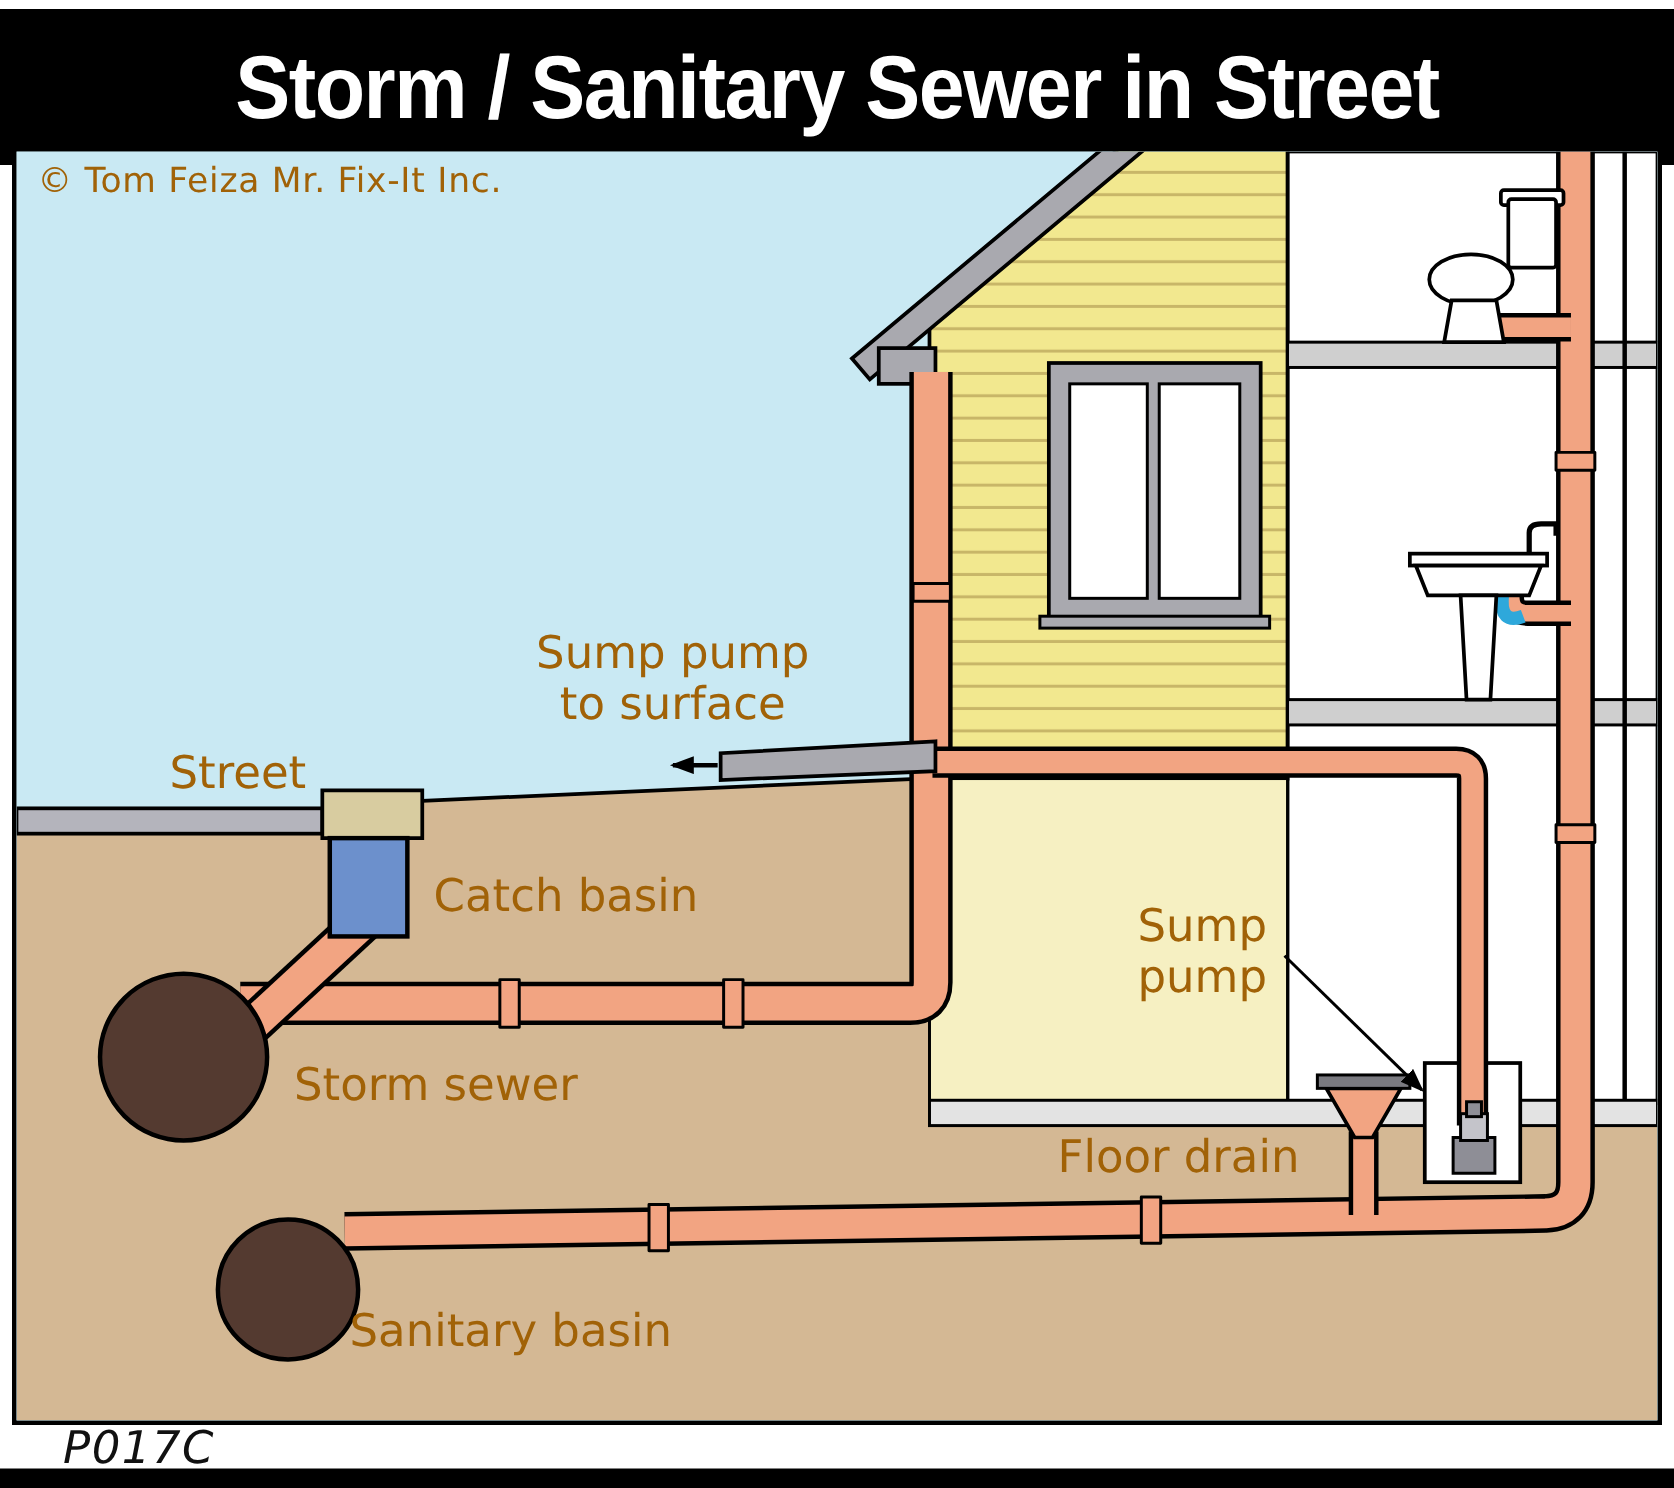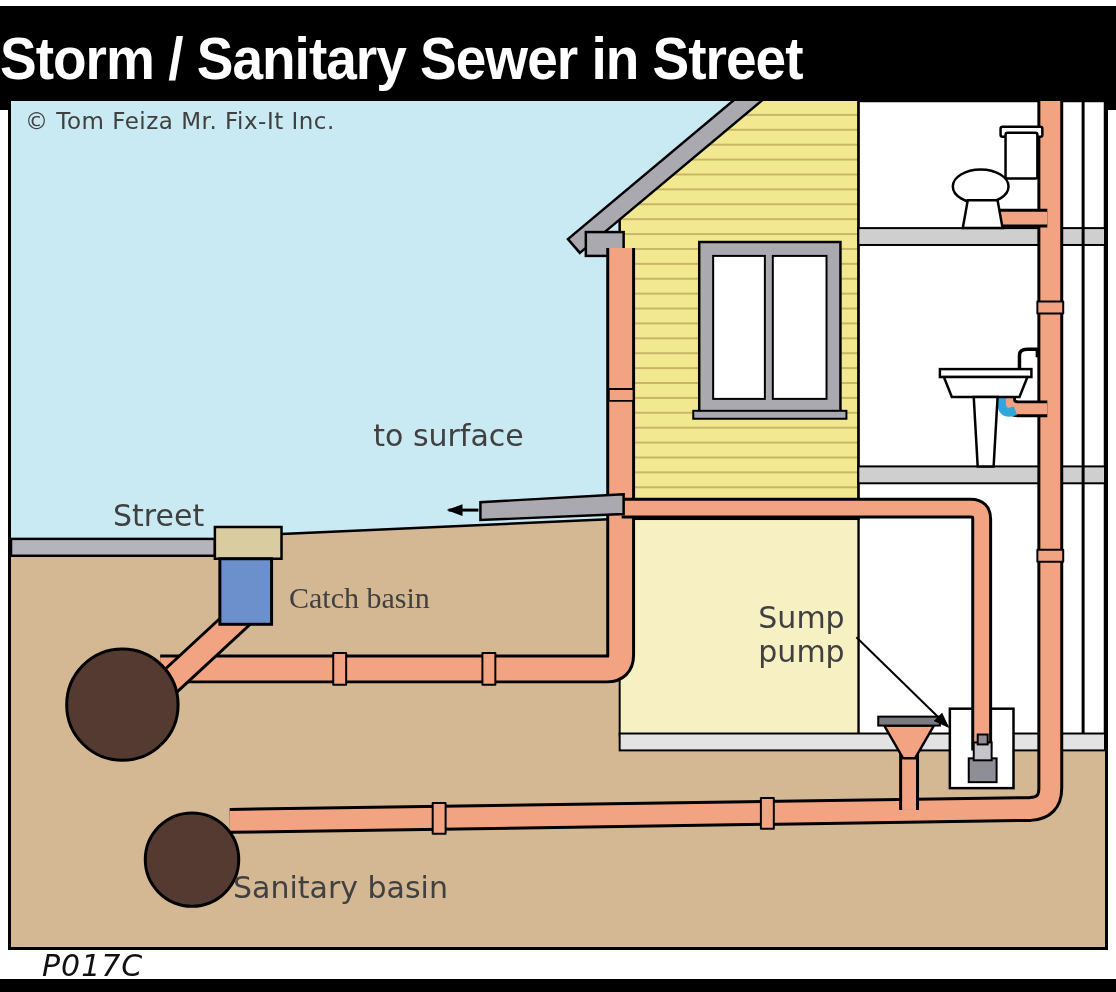--- a/index.html
+++ b/index.html
@@ -1,30 +1,30 @@
 <!DOCTYPE html>
 <html><head>
 <meta charset="utf-8">
 <style>
   html,body{margin:0;padding:0;background:#fff;}
   .page{position:relative;width:1116px;height:992px;background:#fff;overflow:hidden;
         font-family:"DejaVu Sans",sans-serif;color:#111;}
   .title-bar{position:absolute;left:0;top:6px;right:0;height:104px;background:#000;
-             display:flex;align-items:center;}
+             display:flex;align-items:center;justify-content:center;}
   .title-text{font-family:"Liberation Sans",sans-serif;font-weight:bold;font-size:55px;
               color:#fff;letter-spacing:-1px;transform:scaleY(1.08);white-space:nowrap;}
   .frame{position:absolute;left:8px;top:98px;width:1100px;height:852px;
          border:3px solid #000;box-sizing:border-box;background:#C9E9F3;overflow:hidden;}
   .frame svg{position:absolute;left:0;top:0;}
-  .lbl{position:absolute;font-size:30px;line-height:1.12;white-space:nowrap;color:#404040;}
+  .lbl{position:absolute;font-size:30px;line-height:1.12;white-space:nowrap;color:#a16207;}
   .copyright{left:14px;top:8px;font-size:23px;letter-spacing:0.5px;}
   .downspout{left:413px;top:196px;width:195px;text-align:right;}
   .sump-surface{left:330px;top:318px;width:215px;text-align:center;}
   .street{left:62px;top:398px;margin-left:40px;}
-  .catch-basin{left:278px;top:480px;font-family:Liberation Serif, serif;}
+  .catch-basin{left:278px;top:480px;}
   .storm-sewer{left:185px;top:606px;}
   .sump-pump{left:733px;top:500px;width:115px;text-align:center;}
   .floor-drain{left:694px;top:654px;}
   .sanitary-sewer{left:222px;top:770px;}
   .code{position:absolute;left:18px;top:948px;font-size:30px;font-style:italic;letter-spacing:1px;margin-left:24px;}
   .bottom-bar{position:absolute;left:0;right:0;bottom:0;height:13px;background:#000;}
 </style>
 </head>
 <body>
 
@@ -155,26 +155,29 @@
       <g>
         <polygon points="878,629 928,629 909,662 897,662" fill="#F2A482" stroke="#000" stroke-width="2.5"></polygon>
         <rect x="872" y="620" width="62" height="9" fill="#7A7A80" stroke="#000" stroke-width="2"></rect>
       </g>
 
       <line x1="850" y1="540" x2="942" y2="630" stroke="#000" stroke-width="2" marker-end="url(#arr)"></line>
     </svg>
 
     <div class="lbl copyright">© Tom Feiza Mr. Fix-It Inc.</div>
     <div class="lbl sump-surface">
+      <div>Sump pump</div>
       <div>to surface</div>
     </div>
     <div class="lbl street">Street</div>
     <div class="lbl catch-basin">Catch basin</div>
+    <div class="lbl storm-sewer">Storm sewer</div>
     <div class="lbl sump-pump">
       <div>Sump</div>
       <div>pump</div>
     </div>
+    <div class="lbl floor-drain">Floor drain</div>
     <div class="lbl sanitary-sewer">Sanitary basin</div>
   </div>
 
   <div class="code">P017C</div>
   <div class="bottom-bar"></div>
 </div>
 
 </body></html>

